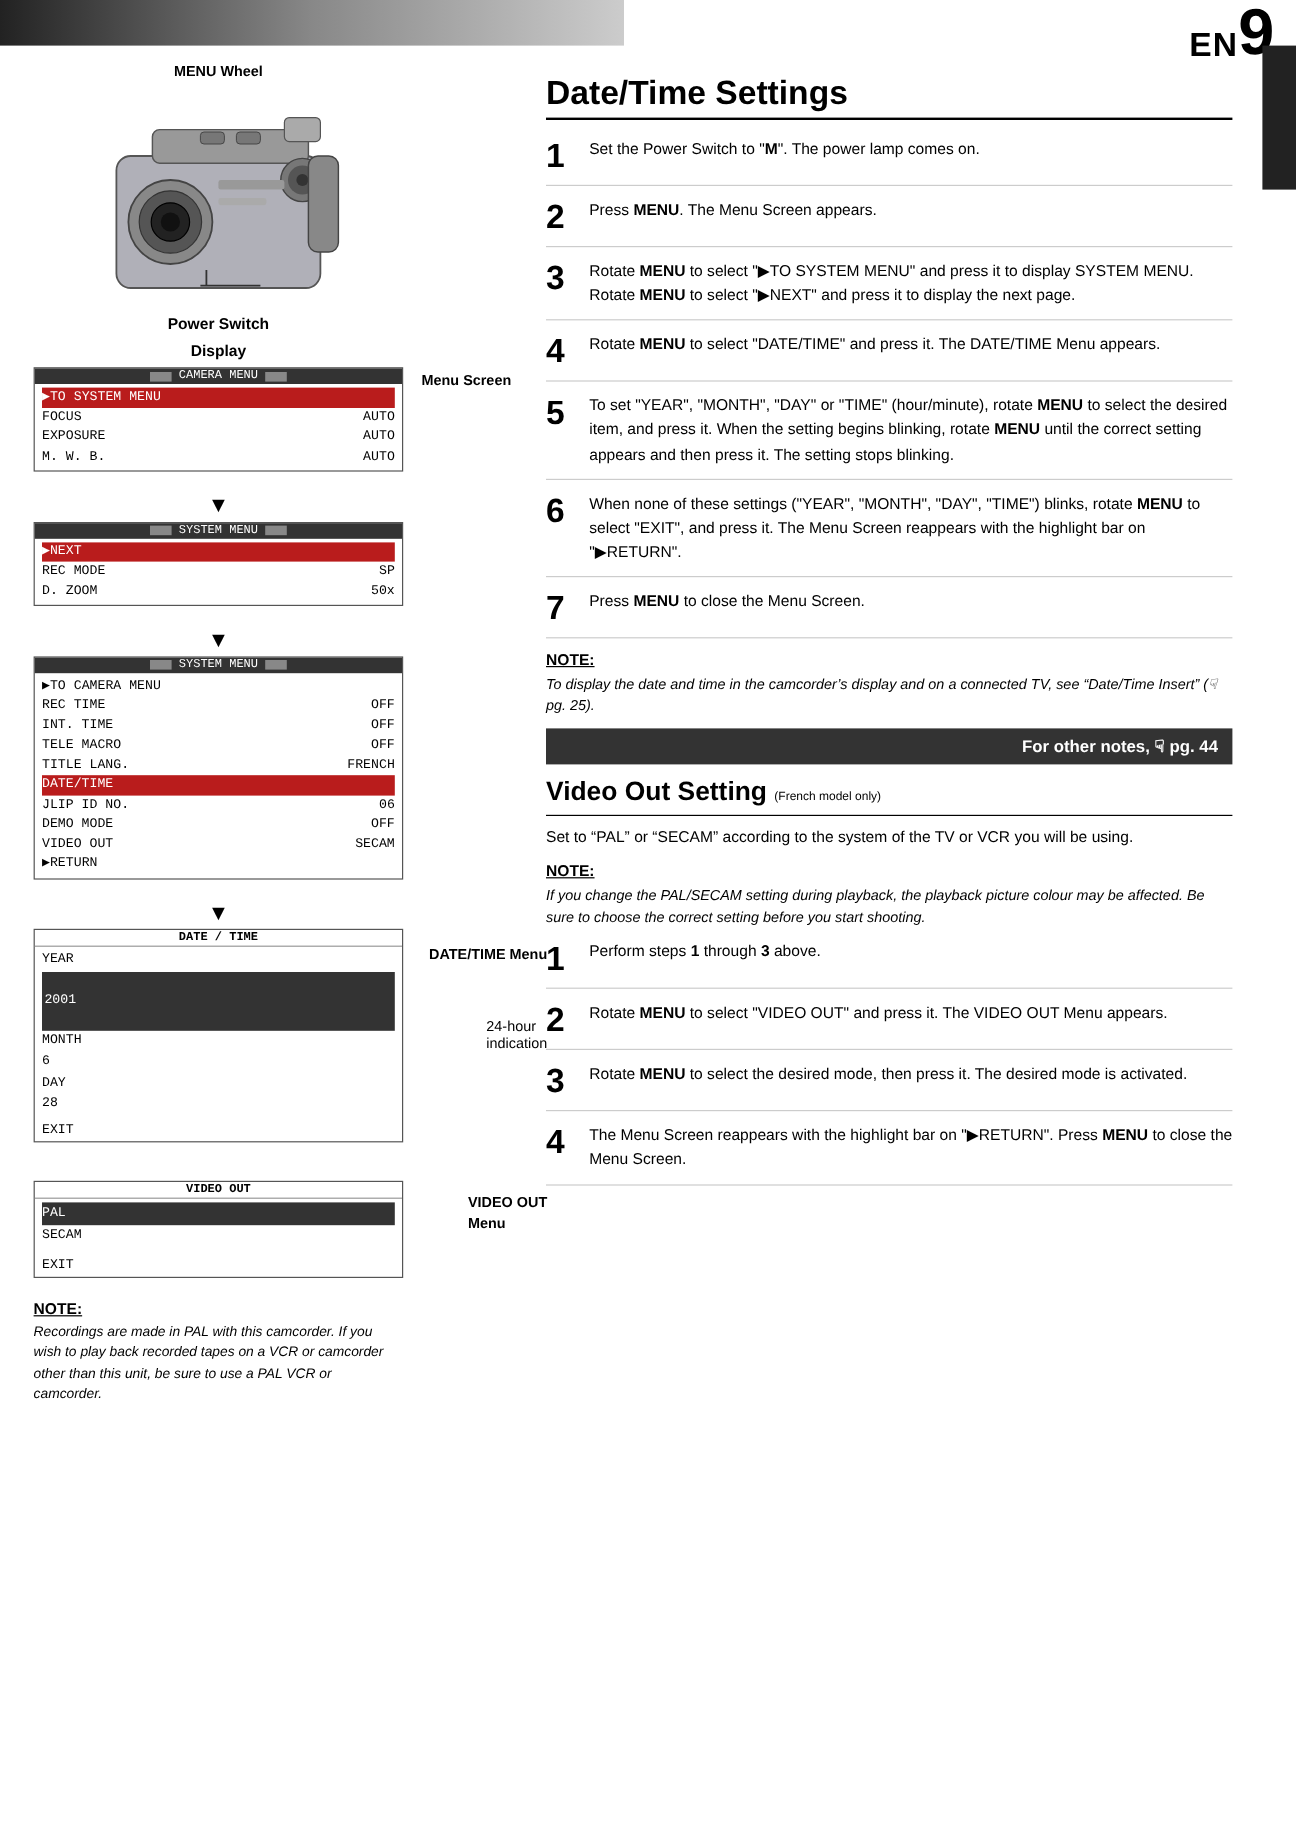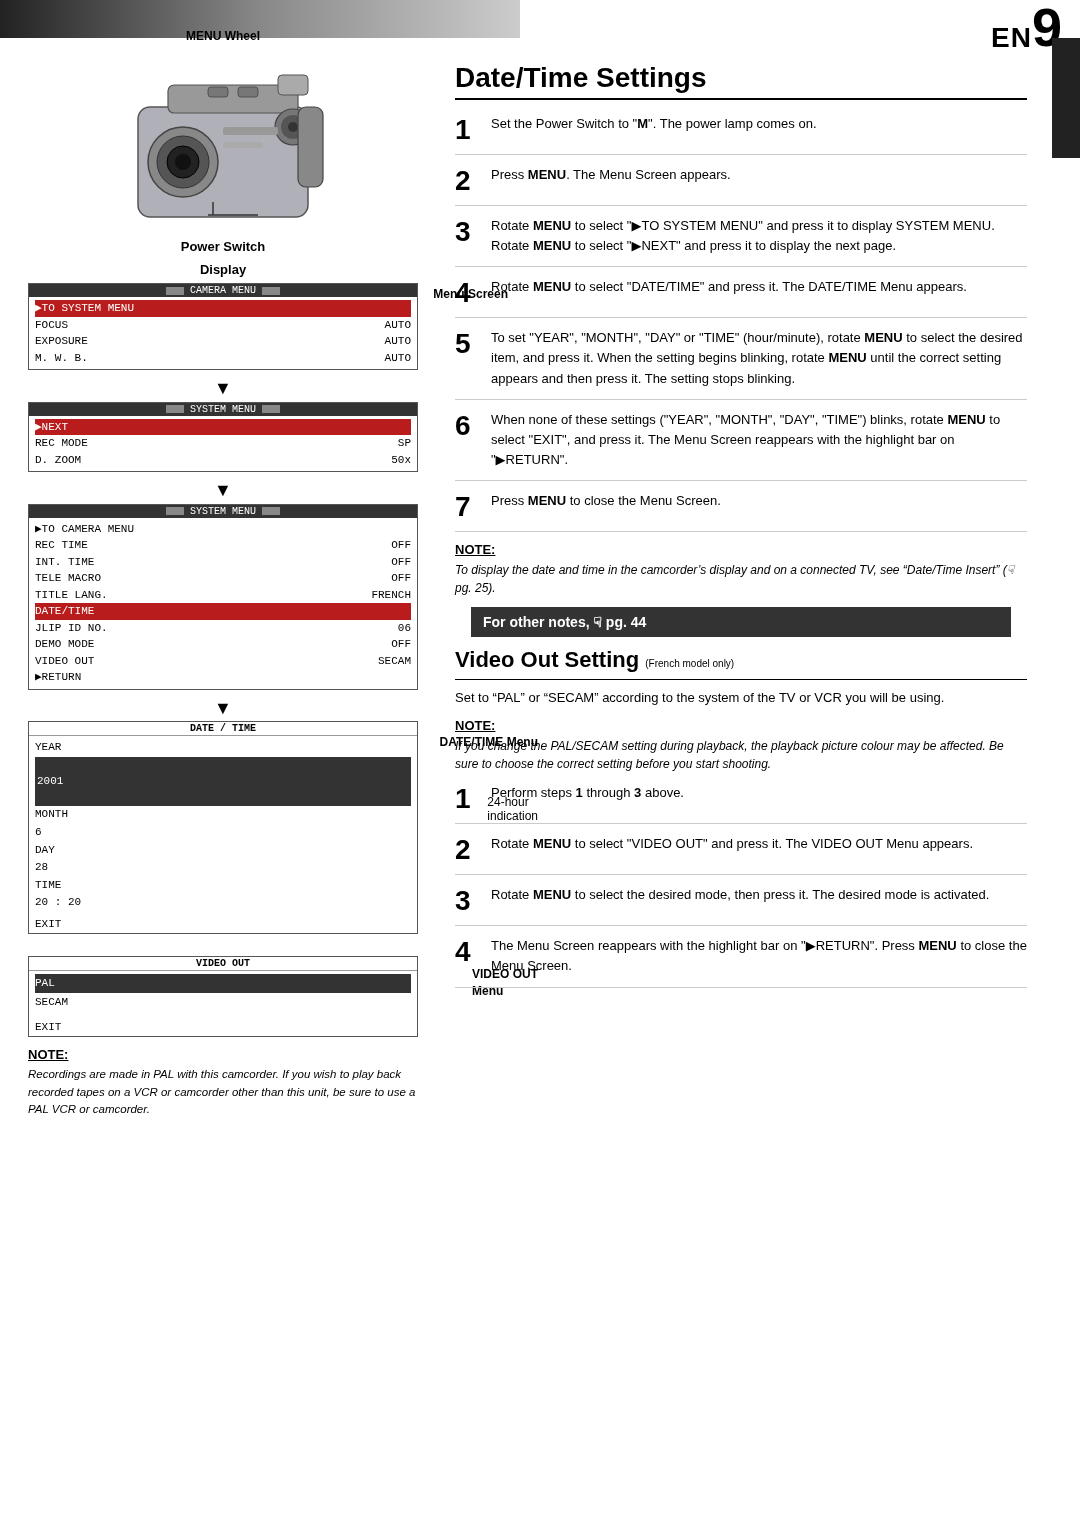--- a/index.html
+++ b/index.html
@@ -48,23 +48,23 @@
       position: absolute;
       top: 38px; right: 0;
       width: 28px;
       height: 120px;
       background: #222;
     }
 
     
     .left-col {
       position: absolute;
-      top: 29px;
+      top: 52px;
       left: 28px;
-      width: 390px;
+      width: 308px;
     }
 
     
     .camera-area {
       text-align: center;
       margin-bottom: 6px;
     }
     .menu-wheel-label {
       font-size: 12px;
       font-weight: bold;
@@ -138,21 +138,21 @@
       top: 4px;
     }
     .arrow-down {
       text-align: center;
       font-size: 18px;
       line-height: 1.2;
       margin: 2px 0;
     }
     .box-wrapper {
       position: relative;
-      margin-bottom: 8px;
+      margin-bottom: 18px;
     }
 
     
     .datetime-box {
       border: 1px solid #555;
       font-size: 11px;
       font-family: 'Courier New', monospace;
       padding: 3px 6px;
       background: #fff;
       margin-bottom: 4px;
@@ -272,25 +272,25 @@
     .note-italic-right {
       font-size: 12px;
       font-style: italic;
       line-height: 1.5;
     }
 
     
     .other-notes-bar {
       background: #333;
       color: #fff;
-      text-align: left;
+      text-align: right;
       font-size: 14px;
       font-weight: bold;
       padding: 7px 12px;
-      margin: 10px 16px;
+      margin: 10px 0;
     }
 
     
     .section-title {
       font-size: 22px;
       font-weight: bold;
       margin-bottom: 6px;
     }
     .section-subtitle {
       font-size: 10px;
@@ -465,24 +465,20 @@
         <span class="highlighted-val">2001</span>
       </div>
       <div class="datetime-row">
         <span>MONTH</span>
         <span>6</span>
       </div>
       <div class="datetime-row">
         <span>DAY</span>
         <span>28</span>
       </div>
-      <div class="datetime-row">
-        <span>TIME</span>
-        <span>20 : 20</span>
-      </div>
       <div style="margin-top:6px; font-size:11px; font-family:'Courier New',monospace;">EXIT</div>
     </div>
     <div style="position:absolute; right:-120px; top:14px; font-size:12px; font-weight:bold; white-space:nowrap;">DATE/TIME Menu</div>
     <div style="position:absolute; right:-120px; top:74px; font-size:12px; white-space:nowrap;">
       <span>24-hour</span><br>
       <span>indication</span>
     </div>
   </div>
 
   <div style="height:14px;"></div>

